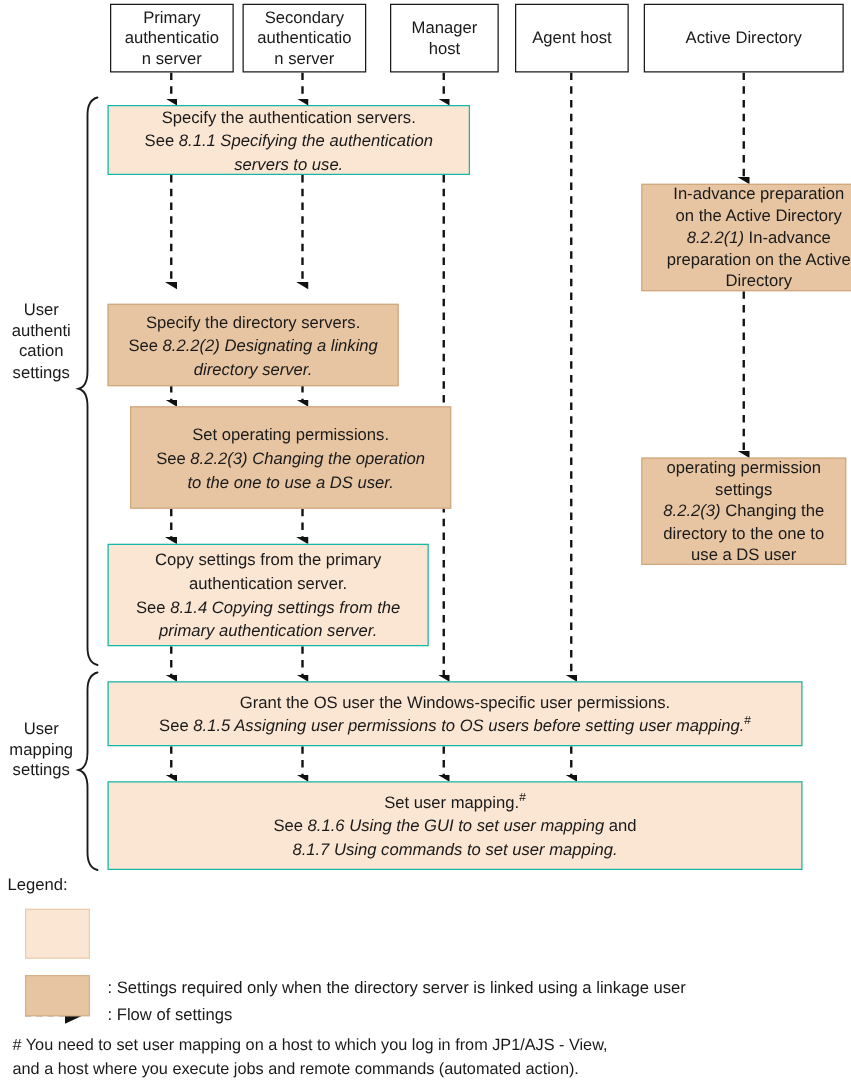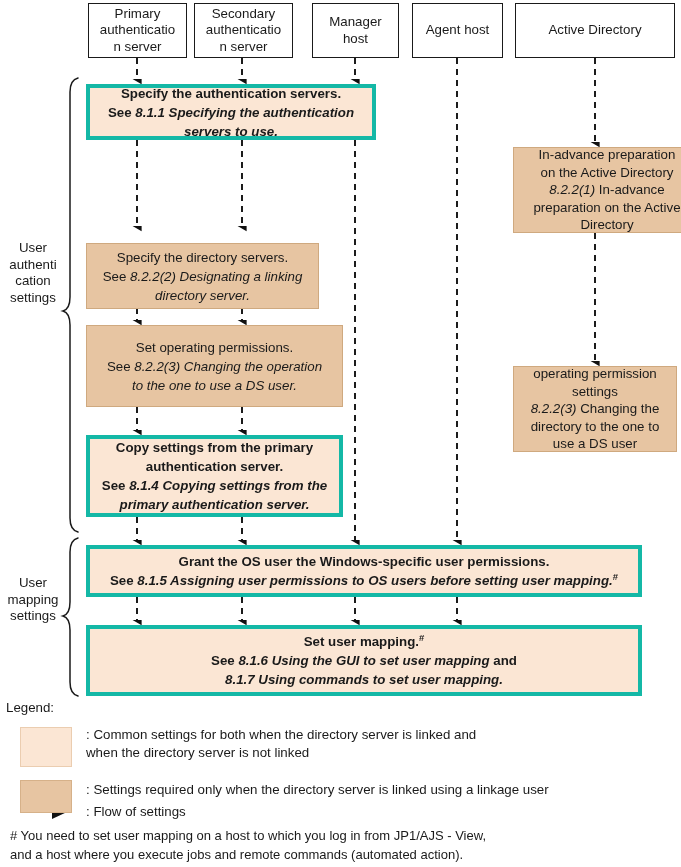--- a/index.html
+++ b/index.html
@@ -41,22 +41,21 @@
     display: flex;
     align-items: center;
     justify-content: center;
     text-align: center;
     font-size: 13.3px;
     line-height: 19px;
     padding: 4px 6px;
   }
   .step.common {
     background: #fbe6d4;
-    border: 4px solid #14b8a6;
-    font-weight: bold;
+    border: 1px solid #14b8a6;
   }
   .step.linked {
     background: #e7c5a2;
     border: 1px solid #cfa97f;
   }
   .step .txt { display: block; width: 100%; }
   .step i, .step em { font-style: italic; }
   sup.hash {
     font-size: 9.5px;
     vertical-align: super;
@@ -194,21 +193,21 @@
   </div>
 
   <div class="abs step linked" style="left:86px; top:243px; width:233px; height:66px;">
     <span class="txt">
       <span>Specify the directory servers.</span><br>
       <span>See </span><i>8.2.2(2) Designating a linking</i><br>
       <i>directory server.</i>
     </span>
   </div>
 
-  <div class="abs step linked" style="left:86px; top:325px; width:257px; height:82px;">
+  <div class="abs step linked" style="left:104px; top:325px; width:257px; height:82px;">
     <span class="txt">
       <span>Set operating permissions.</span><br>
       <span>See </span><i>8.2.2(3) Changing the operation</i><br>
       <i>to the one to use a DS user.</i>
     </span>
   </div>
 
   <div class="abs step common" style="left:86px; top:435px; width:257px; height:82px;">
     <span class="txt">
       <span>Copy settings from the primary</span><br>
@@ -249,22 +248,20 @@
       <span>settings</span><br>
       <i>8.2.2(3)</i><span> Changing the</span><br>
       <span>directory to the one to</span><br>
       <span>use a DS user</span>
     </span>
   </div>
 
   <div class="abs legend-title" style="left:6px; top:700px;">Legend:</div>
 
   <div class="abs legend-swatch common" style="left:20px; top:727px; width:52px; height:40px;"></div>
-  <div class="abs legend-text" style="left:86px; top:726px; width:560px;">: Common settings for both when the directory server is linked and
-  when the directory server is not linked</div>
 
   <div class="abs legend-swatch linked" style="left:20px; top:780px; width:52px; height:33px;"></div>
   <div class="abs legend-text" style="left:86px; top:781px; width:560px;">: Settings required only when the directory server is linked using a linkage user</div>
 
   <div class="abs legend-text" style="left:86px; top:803px; width:560px;">: Flow of settings</div>
 
   <div class="abs footnote" style="left:10px; top:826px; width:665px;"># You need to set user mapping on a host to which you log in from JP1/AJS - View,
  and a host where you execute jobs and remote commands (automated action).</div>
 
 </div>

